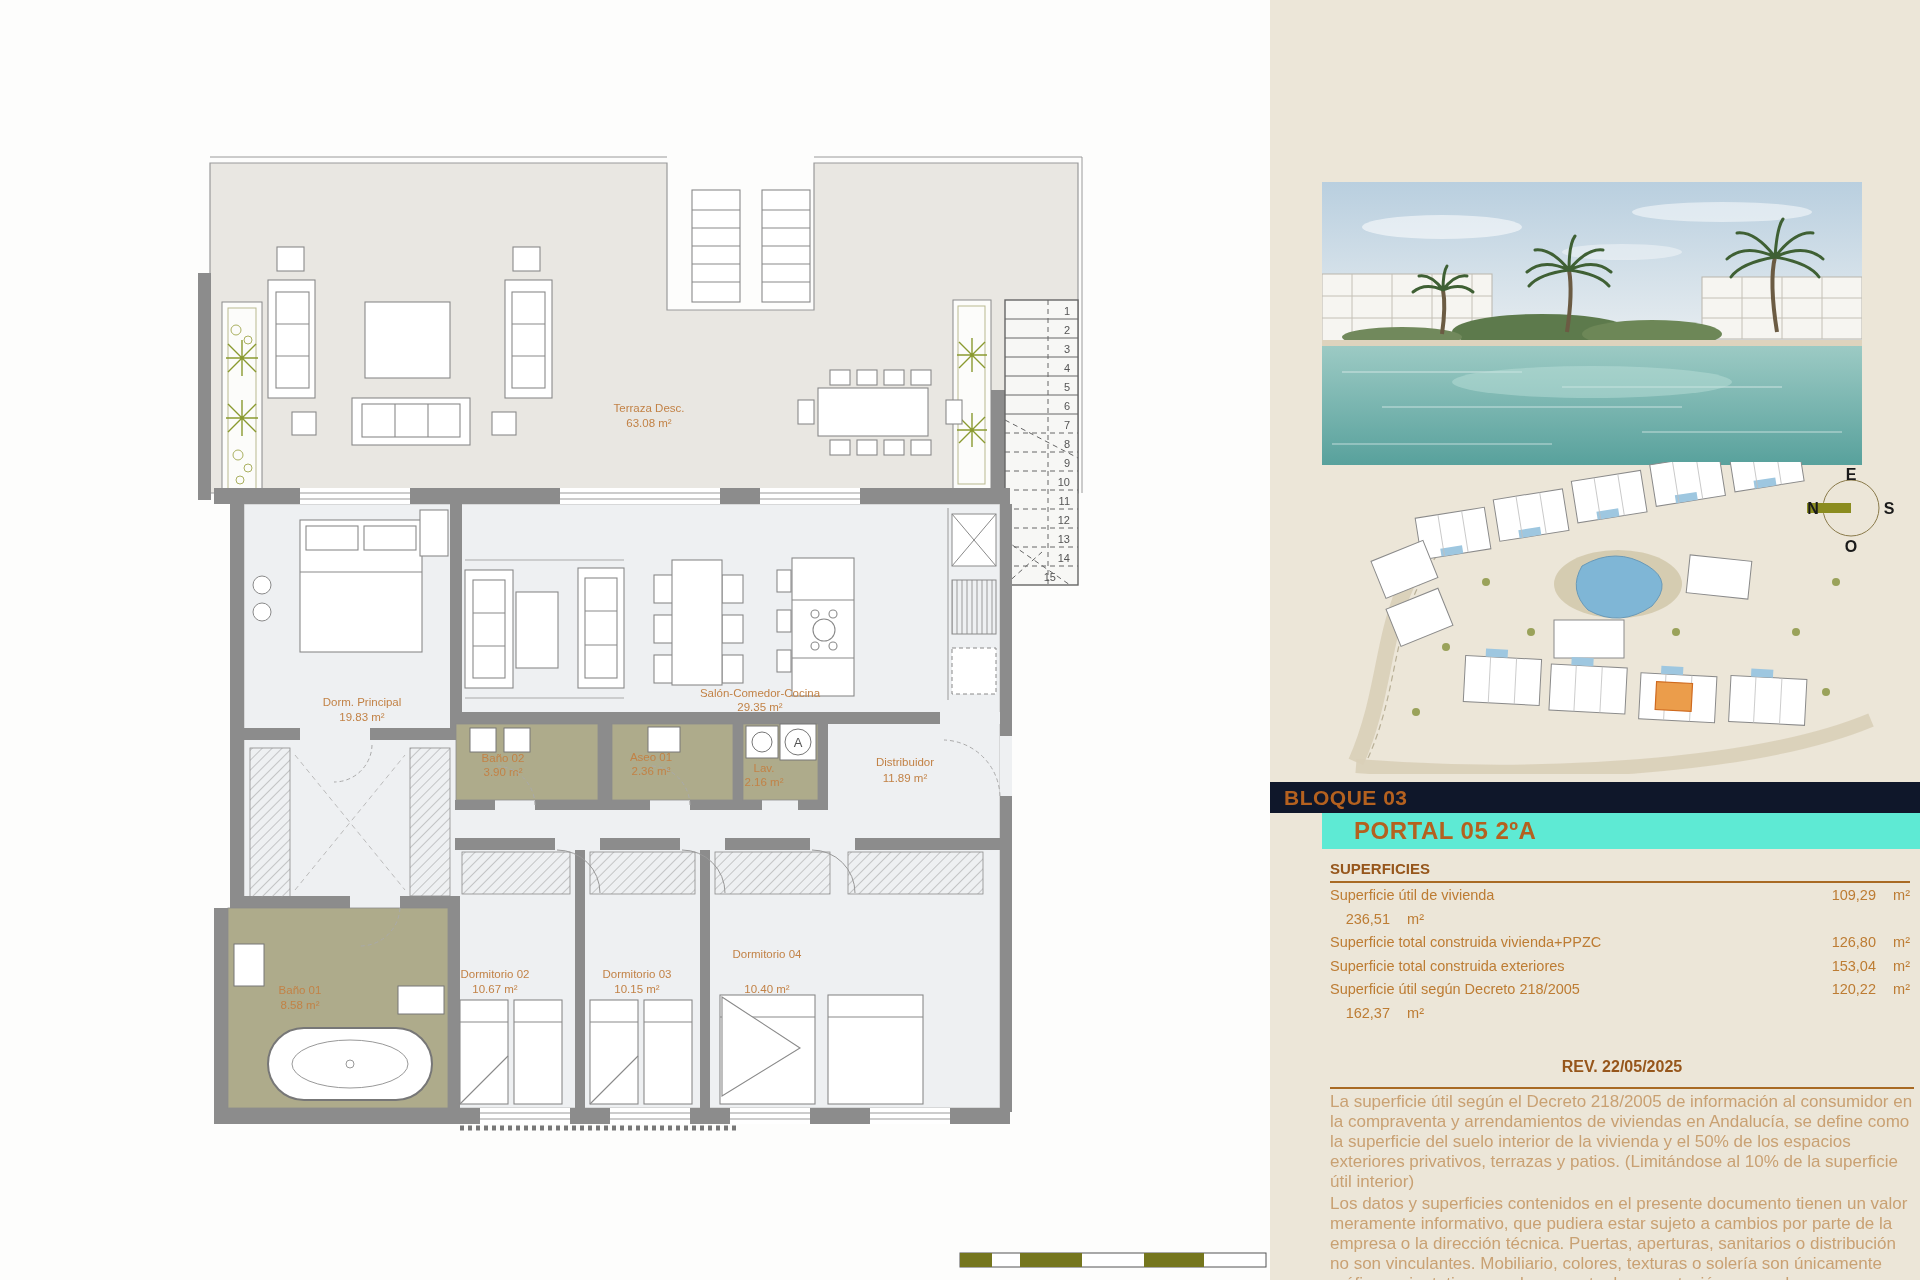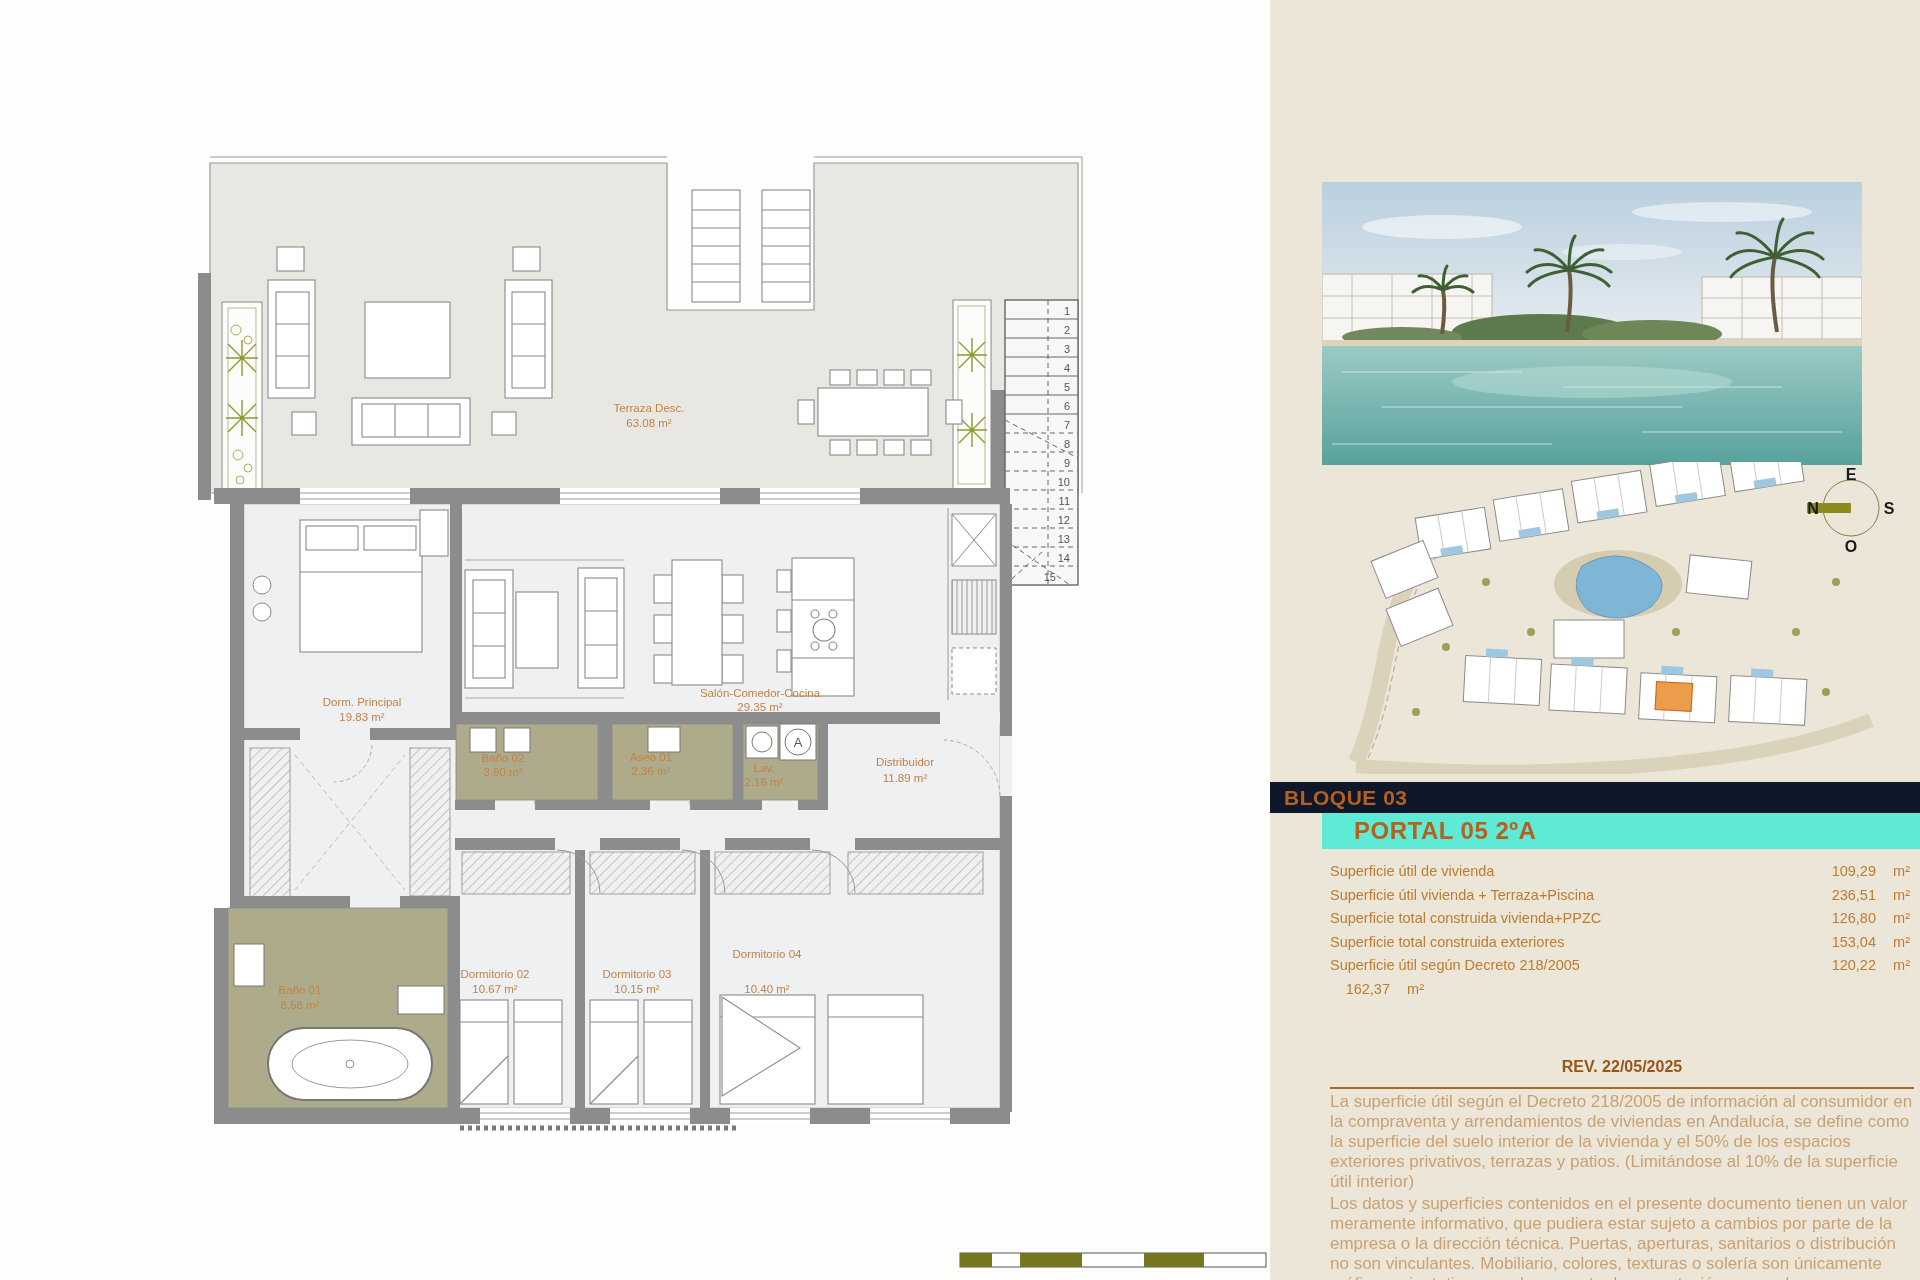--- a/index.html
+++ b/index.html
@@ -509,27 +509,27 @@
     </div>
 
     <div class="band-bloque">
       <span>BLOQUE 03</span>
     </div>
     <div class="band-portal">
       <span>PORTAL 05 2ºA</span>
     </div>
 
     <div class="superficies">
+      <h3>SUPERFICIES</h3>
       <div class="sup-row">
         <span class="lbl">Superficie útil de vivienda</span>
         <span class="val">109,29</span>
         <span class="unit">m²</span>
       </div>
       <div class="sup-row">
-        <span class="lbl">Superficie útil vivienda + Terraza+Piscina</span>
         <span class="val">236,51</span>
         <span class="unit">m²</span>
       </div>
       <div class="sup-row">
         <span class="lbl">Superficie total construida vivienda+PPZC</span>
         <span class="val">126,80</span>
         <span class="unit">m²</span>
       </div>
       <div class="sup-row">
         <span class="lbl">Superficie total construida exteriores</span>

